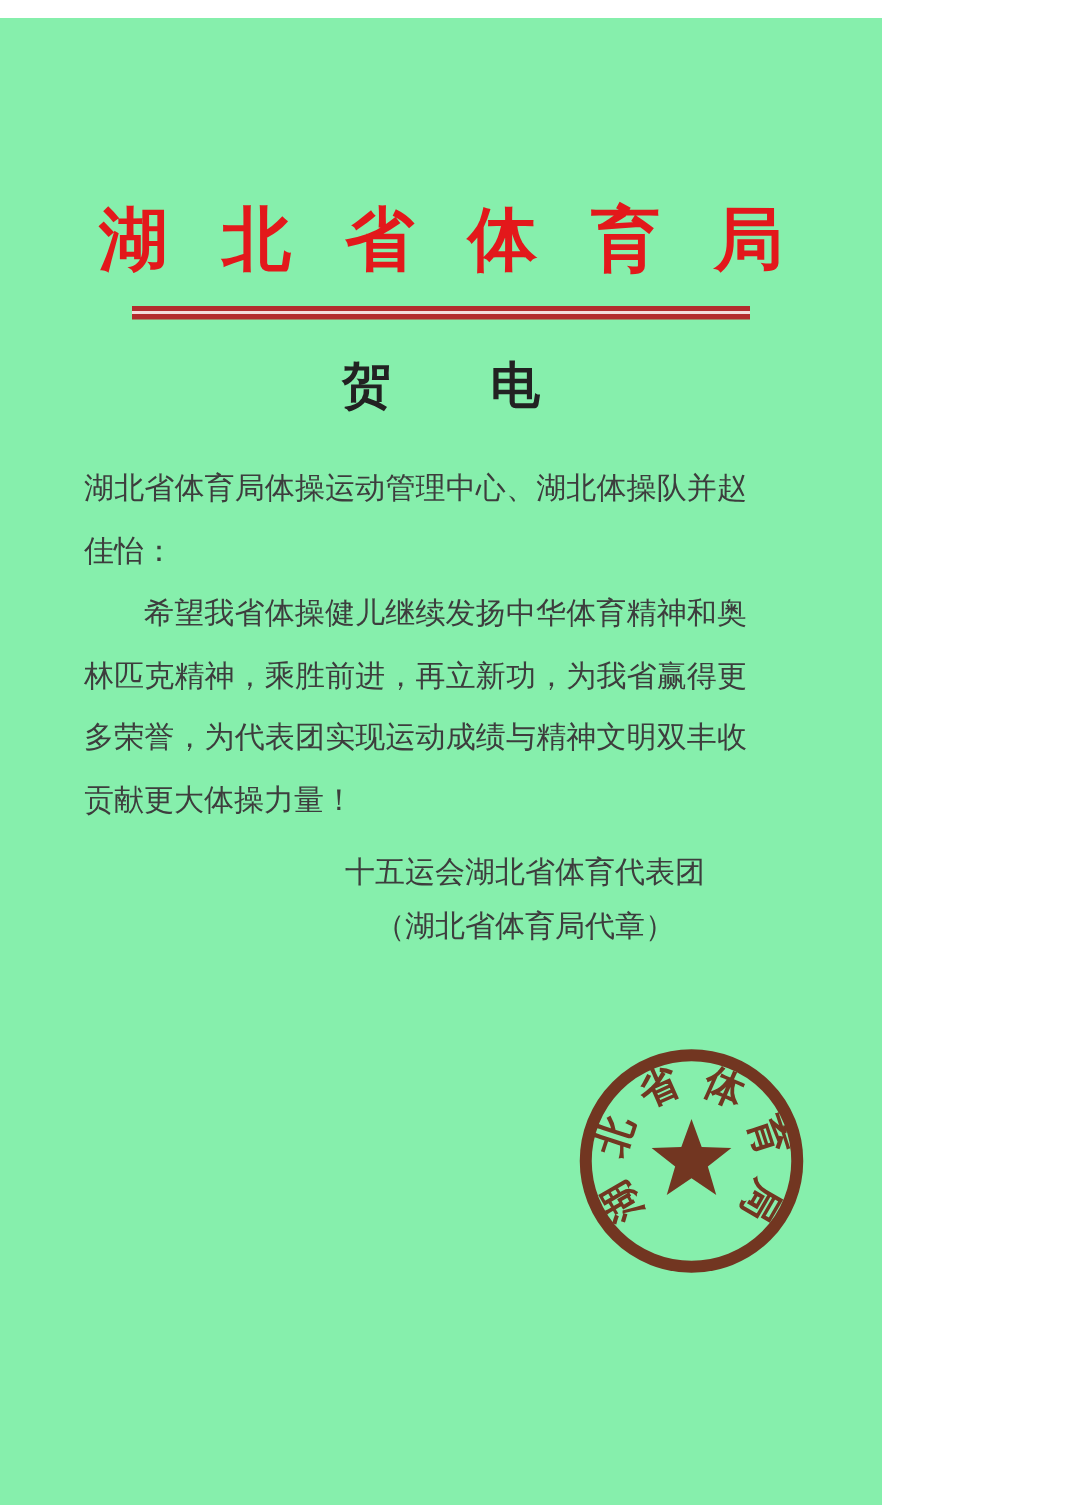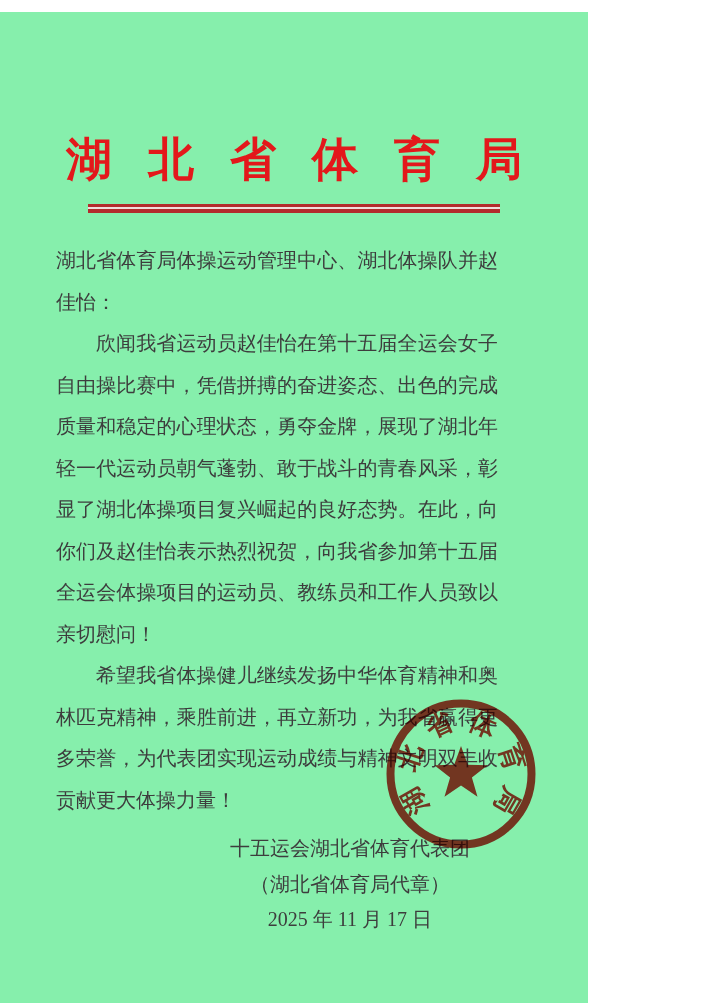--- a/index.html
+++ b/index.html
@@ -94,31 +94,30 @@
 </style>
 </head>
 <body>
 
 <div class="document">
 
   <h1 class="agency-title">湖北省体育局</h1>
 
   <div class="divider"></div>
 
+  <h2 class="doc-title">贺　　电</h2>
 
   <main class="letter-body">
     <p>湖北省体育局体操运动管理中心、湖北体操队并赵佳怡：</p>
-    <p class="indent">欣闻我省运动员赵佳怡在第十五届全运会女子自由操比赛中，凭借拼搏的奋进姿态、出色的完成质量和稳定的心理状态，勇夺金牌，展现了湖北年轻一代运动员朝气蓬勃、敢于战斗的青春风采，彰显了湖北体操项目复兴崛起的良好态势。在此，向你们及赵佳怡表示热烈祝贺，向我省参加第十五届全运会体操项目的运动员、教练员和工作人员致以亲切慰问！</p>
     <p class="indent">希望我省体操健儿继续发扬中华体育精神和奥林匹克精神，乘胜前进，再立新功，为我省赢得更多荣誉，为代表团实现运动成绩与精神文明双丰收贡献更大体操力量！</p>
   </main>
 
   <div class="signature">
     <p>十五运会湖北省体育代表团</p>
     <p>（湖北省体育局代章）</p>
-    <p>2025 年 11 月 17 日</p>
   </div>
 
   <svg class="seal" viewBox="0 0 170 170" aria-hidden="true">
     <circle cx="85" cy="85" r="70.5" fill="none" stroke="#d5281e" stroke-width="8"></circle>
     <polygon fill="#d5281e" points="85,57 91.8,75.7 111.6,76.3 95.9,88.6 101.5,107.7 85,96.5 68.5,107.7 74.1,88.6 58.4,76.3 78.2,75.7"></polygon>
     <text x="40.8" y="110.5" transform="rotate(-120 40.8 110.5)" text-anchor="middle" dominant-baseline="middle">湖</text>
     <text x="36.5" y="69.2" transform="rotate(-72 36.5 69.2)" text-anchor="middle" dominant-baseline="middle">北</text>
     <text x="64.2" y="38.4" transform="rotate(-24 64.2 38.4)" text-anchor="middle" dominant-baseline="middle">省</text>
     <text x="105.8" y="38.4" transform="rotate(24 105.8 38.4)" text-anchor="middle" dominant-baseline="middle">体</text>
     <text x="133.5" y="69.2" transform="rotate(72 133.5 69.2)" text-anchor="middle" dominant-baseline="middle">育</text>

